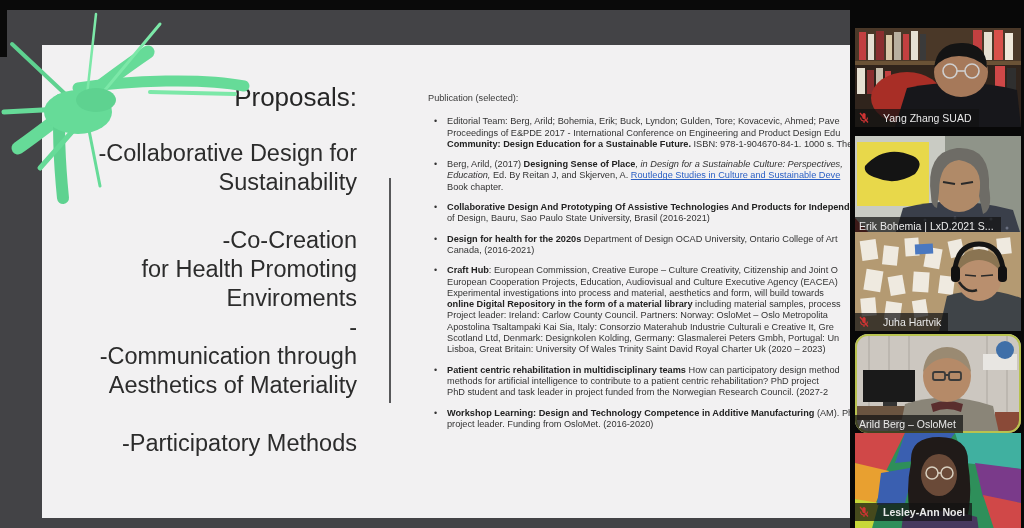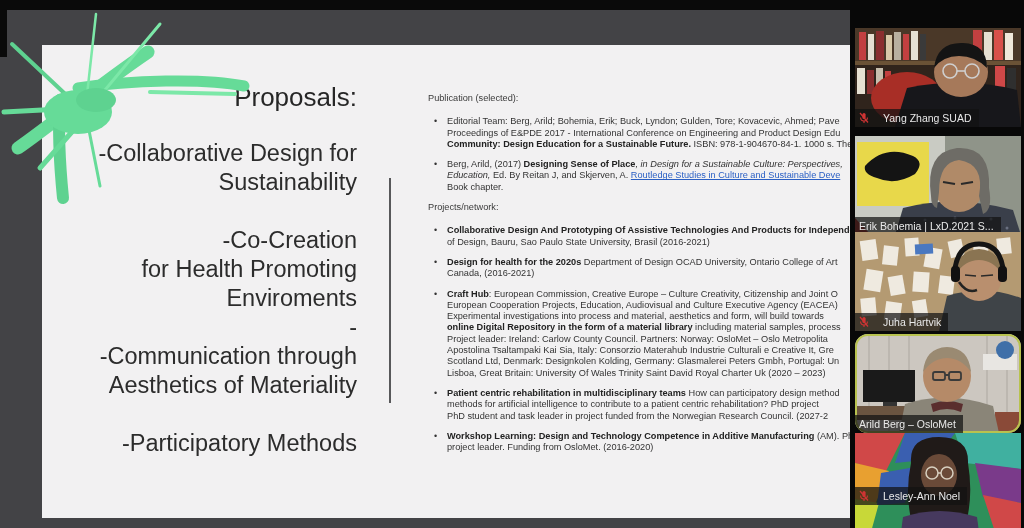--- a/index.html
+++ b/index.html
@@ -31,21 +31,21 @@
   .splash{position:absolute;left:0;top:8px;pointer-events:none;}
 
   
   .panel{position:absolute;left:850px;top:0;width:174px;height:528px;background:#080808;overflow:hidden;}
   .tile{position:absolute;left:5px;width:166px;height:99px;background:#1a1a1a;overflow:hidden;cursor:pointer;}
   .tile.active{outline:2px solid #b8c24f;outline-offset:-2px;border-radius:13px;}
   .tile svg{display:block;}
   .name-label{position:absolute;left:0;bottom:0;display:flex;align-items:center;gap:14px;
               background:rgba(18,18,18,.72);color:#e9e9e9;font-size:10.5px;line-height:12px;
               padding:3px 7px 3px 4px;white-space:nowrap;max-width:162px;overflow:hidden;}
-  .tile-5 .name-label{bottom:27px;}
+  .tile-5 .name-label{bottom:11px;font-weight:bold;}
   .mic{flex:0 0 auto;}
 </style>
 </head>
 <body>
 
 <div id="stage">
   <div class="topbar"></div>
 
   <div class="slide">
     <div class="proposals">
@@ -79,21 +79,20 @@
             </div>
             <div class="bullet">
               <span class="dot">•</span>
               <div class="b-line"><span class="s-n">Berg, Arild, (2017) </span><span class="s-bi">Designing Sense of Place</span><span class="s-i">, in Design for a Sustainable Culture: Perspectives,</span></div>
               <div class="b-line"><span class="s-i">Education,</span><span class="s-n"> Ed. By Reitan J, and Skjerven, A. </span><span class="s-l">Routledge Studies in Culture and Sustainable Deve</span></div>
               <div class="b-line"><span class="s-n">Book chapter.</span></div>
             </div>
           </div>
       </div>
       <div class="sec">
-        <div class="sec-head">Projects/network:</div>
         <div id="proj-items">
             <div class="bullet">
               <span class="dot">•</span>
               <div class="b-line"><span class="s-b">Collaborative Design And Prototyping Of Assistive Technologies And Products for Independe</span></div>
               <div class="b-line"><span class="s-n">of Design, Bauru, Sao Paulo State University, Brasil (2016-2021)</span></div>
             </div>
             <div class="bullet">
               <span class="dot">•</span>
               <div class="b-line"><span class="s-b">Design for health for the 2020s</span><span class="s-n"> Department of Design OCAD University, Ontario College of Art</span></div>
               <div class="b-line"><span class="s-n">Canada, (2016-2021)</span></div>

